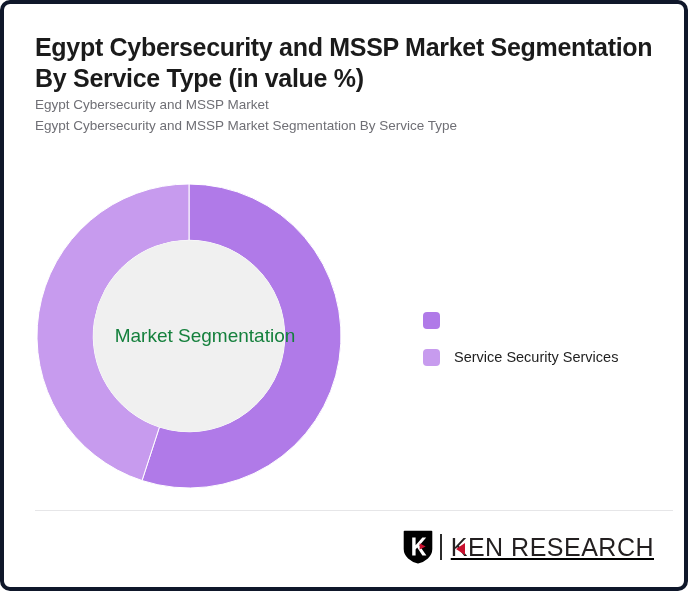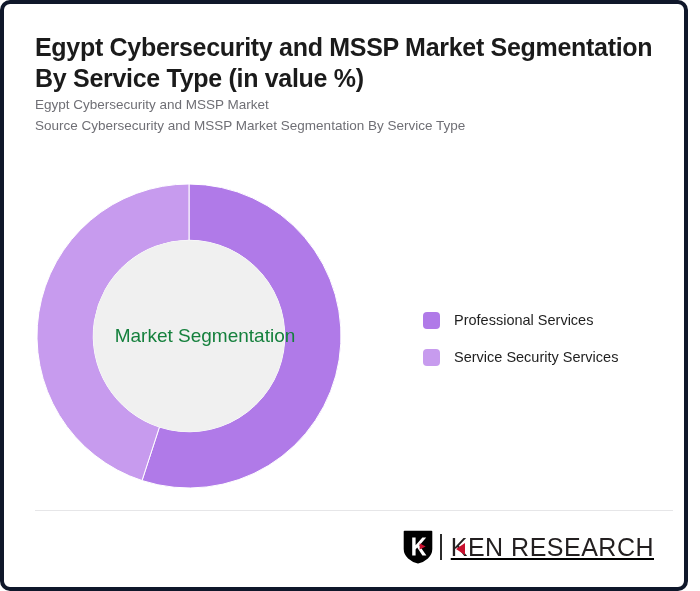--- a/index.html
+++ b/index.html
@@ -151,39 +151,38 @@
 </style>
 </head>
 <body>
 
 <div class="card">
 
   <div class="header">
     <h1 class="chart-title">Egypt Cybersecurity and MSSP Market Segmentation By Service Type (in value %)</h1>
     <div class="subtitles">
       <div class="subtitle">Egypt Cybersecurity and MSSP Market</div>
-      <div class="subtitle">Source Cybersecurity and MSSP Market Segmentation By Service Type</div>
+      <div class="subtitle">Egypt Cybersecurity and MSSP Market Segmentation By Service Type</div>
     </div>
   </div>
 
   <div class="donut-wrap">
     <svg width="304" height="304" viewBox="0 0 304 304">
       <g id="donut-slices">
           <path d="M 152 0 A 152 152 0 1 1 105.02941685500794 296.56059047686335 L 122.408532618655 243.07317200042388 A 95.76 95.76 0 1 0 152 56.239999999999995 Z" fill="#b07ae8" stroke="#ffffff" stroke-width="1"></path>
           <path d="M 105.02941685500794 296.56059047686335 A 152 152 0 0 1 151.99999999999997 0 L 151.99999999999997 56.239999999999995 A 95.76 95.76 0 0 0 122.408532618655 243.07317200042388 Z" fill="#c79bee" stroke="#ffffff" stroke-width="1"></path>
           <circle cx="152" cy="152" r="95.76" fill="#f0f0f0"></circle>
         </g>
     </svg>
     <div class="donut-center-label">Market Segmentation</div>
   </div>
 
   <div class="legend">
     <div class="legend-item">
       <span class="legend-swatch" style="background: rgb(176, 122, 232);"></span>
-      <span class="legend-label">Professional Services</span>
     </div>
     <div class="legend-item">
       <span class="legend-swatch" style="background: rgb(199, 155, 238);"></span>
       <span class="legend-label">Service Security Services</span>
     </div>
   </div>
 
   <div class="divider"></div>
 
   <div class="brand">

